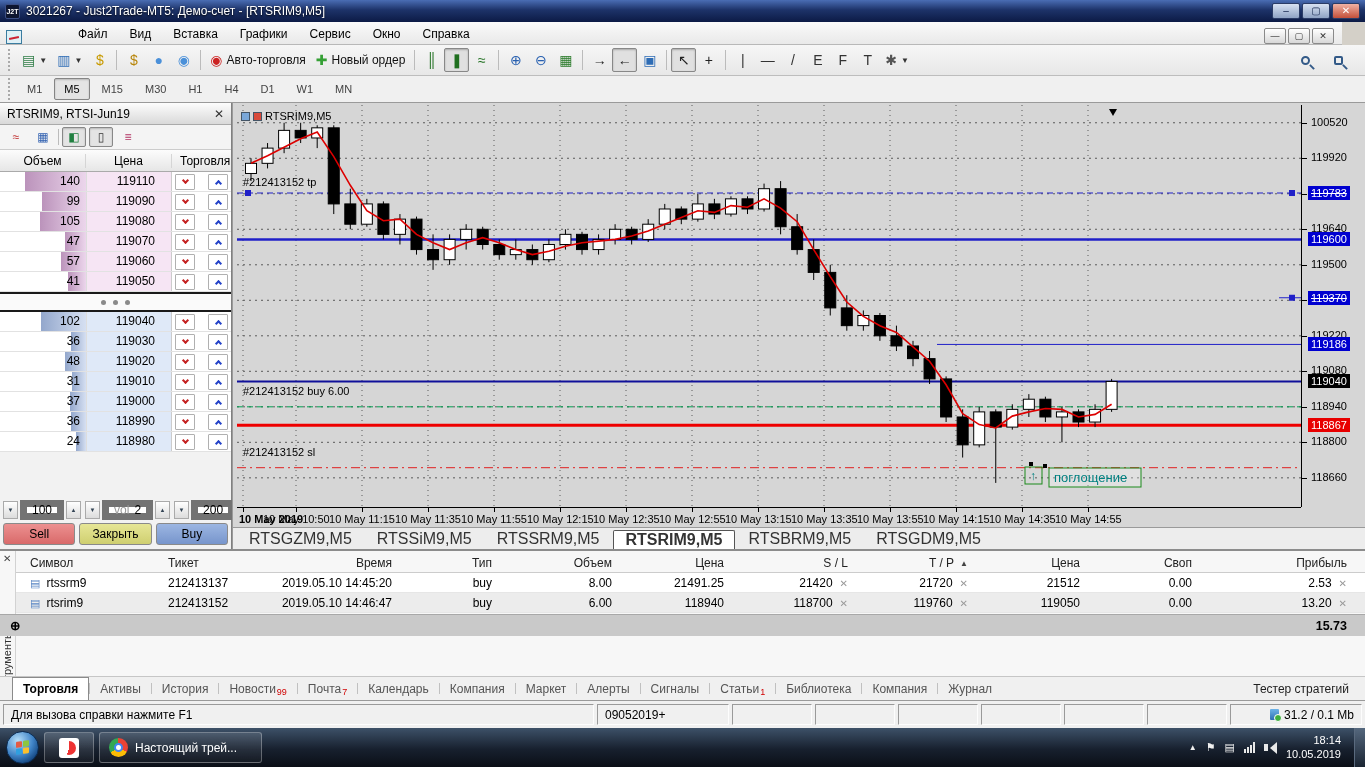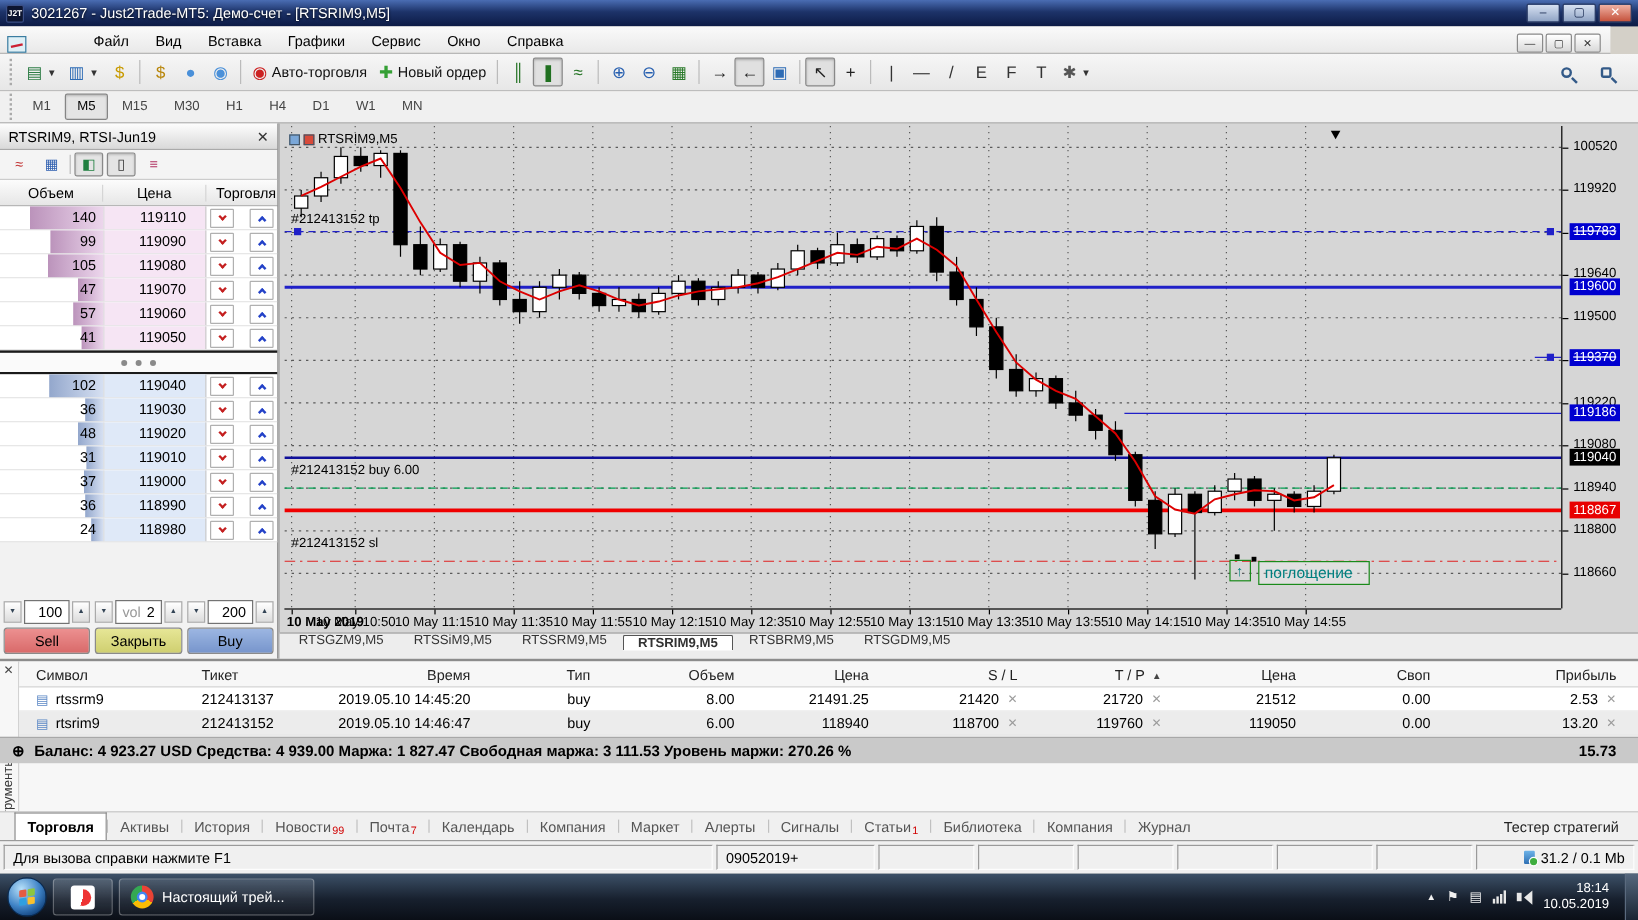--- a/index.html
+++ b/index.html
@@ -89,21 +89,21 @@
   .chev { display:inline-block; width:5px; height:5px; border-style:solid; border-width:0 2px 2px 0; }
   .chev.down { transform:rotate(45deg); border-color:#c42020; margin-bottom:2px; }
   .chev.up { transform:rotate(-135deg); border-color:#2442c8; margin-top:3px; }
   .dom-mid { height:20px; border-top:2px solid #1a1a1a; border-bottom:2px solid #1a1a1a;
     background:#fafafa; display:flex; align-items:center; justify-content:center; gap:7px; flex:none; }
   .dot { width:5px; height:5px; border-radius:50%; background:#8a8a8a; }
   .dom-foot { margin-top:auto; display:flex; gap:4px; padding:3px 3px; flex:none; }
   .stepper { flex:1; display:flex; gap:2px; align-items:center; }
   .step-btn { width:15px; height:18px; border:1px solid #aaa; background:linear-gradient(#fff,#dcdcdc);
     color:#345; font-size:6px; display:flex; align-items:center; justify-content:center; flex:none; }
-  .step-val { flex:1; height:20px; border:1px solid #737373; background:#fff;
+  .step-val { flex:1; height:20px; border:7px solid #737373; background:#fff;
     display:flex; justify-content:flex-end; align-items:center; gap:5px; padding:0 5px; }
   .step-val .unit { color:#999; margin-right:auto; }
   .dom-btns { display:flex; gap:4px; padding:0 3px 4px; flex:none; }
   .dom-btn { flex:1; height:22px; border:1px solid #8a8a8a; border-radius:3px; font-size:12px;
     display:flex; align-items:center; justify-content:center; }
   .dom-btn.sell { background:linear-gradient(#ec9090,#d96a6a); }
   .dom-btn.closep { background:linear-gradient(#e6e696,#cfcf70); }
   .dom-btn.buy { background:linear-gradient(#9cb6e2,#7795cc); }
 
   
@@ -118,22 +118,22 @@
     border-left:1px solid #000; font-size:11px; }
   .axis-tick { position:absolute; left:0; width:5px; height:1px; background:#000; }
   .axis-label { position:absolute; left:9px; white-space:nowrap; }
   .axis-hl { position:absolute; left:6px; color:#fff; padding:0 3px; line-height:14px; white-space:nowrap; }
   .axis-hl.strike { text-decoration:line-through; }
   .time-axis { position:absolute; left:4px; top:404px; width:1064px; height:21px;
     border-top:1px solid #000; font-size:11px; }
   .time-tick { position:absolute; top:0; width:1px; height:4px; background:#000; }
   .time-label { position:absolute; top:5px; white-space:nowrap; }
   .chart-tabs { position:absolute; left:0; top:424px; width:1133px; height:22px;
-    background:#ededed; border-top:1px solid #9a9a9a; display:flex; align-items:flex-start;
-    padding-left:4px; font-size:11px; }
+    background:#ededed; border-top:1px solid #9a9a9a; display:flex; align-items:center;
+    padding-left:4px; font-size:16px; }
   .ct-tab { display:flex; align-items:center; padding:0 12px; color:#333; }
   .ct-tab.active { background:#fff; border:1px solid #555; border-bottom:none; font-weight:bold;
     margin-top:1px; border-top-left-radius:2px; border-top-right-radius:2px; }
   .ct-sep { width:1px; background:#bbb; margin:5px 0; }
 
   
   .toolbox { position:absolute; left:0; top:549px; width:1365px; height:151px;
     background:#f7f7f7; border-top:2px solid #8c8c8c; }
   .tbx-side { position:absolute; left:0; top:0; width:16px; height:151px; border-right:1px solid #d2d2d2; }
   .tbx-close { position:absolute; left:3px; top:2px; font-size:10px; color:#444; }
@@ -899,21 +899,20 @@
           <div class="cell">118700<span class="xdel">✕</span></div>
           <div class="cell">119760<span class="xdel">✕</span></div>
           <div class="cell">119050</div>
           <div class="cell">0.00</div>
           <div class="cell">13.20<span class="xdel">✕</span></div>
         </div>
       </div>
   </div>
   <div class="balance-row">
     <span>⊕</span>
-    <span>Баланс: 4 923.27 USD  Средства: 4 939.00  Маржа: 1 827.47  Свободная маржа: 3 111.53  Уровень маржи: 270.26 %</span>
     <span class="bal-profit">15.73</span>
   </div>
   <div class="toolbox-tabs" id="toolbox-tabs">
       <div class="tbx-tab active">
         <span>Торговля</span>
       </div>
       <div class="tbx-tsep"></div>
       <div class="tbx-tab">
         <span>Активы</span>
       </div>

